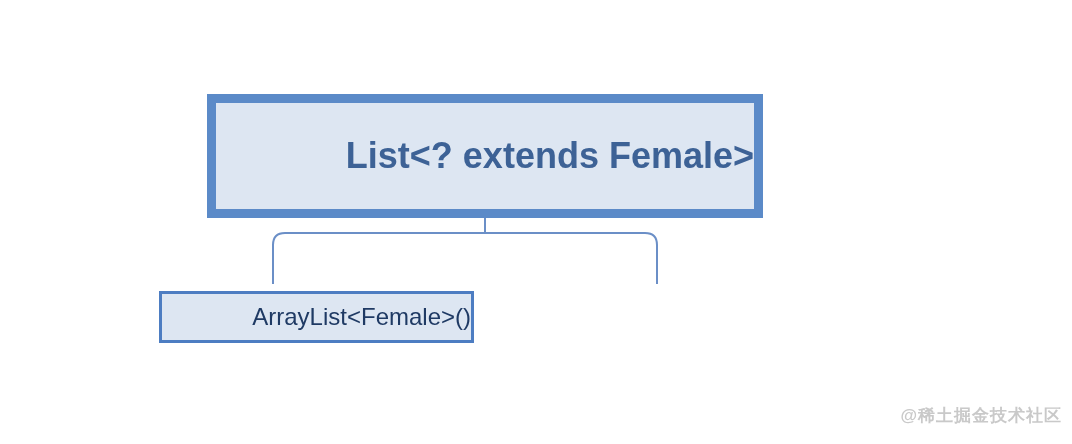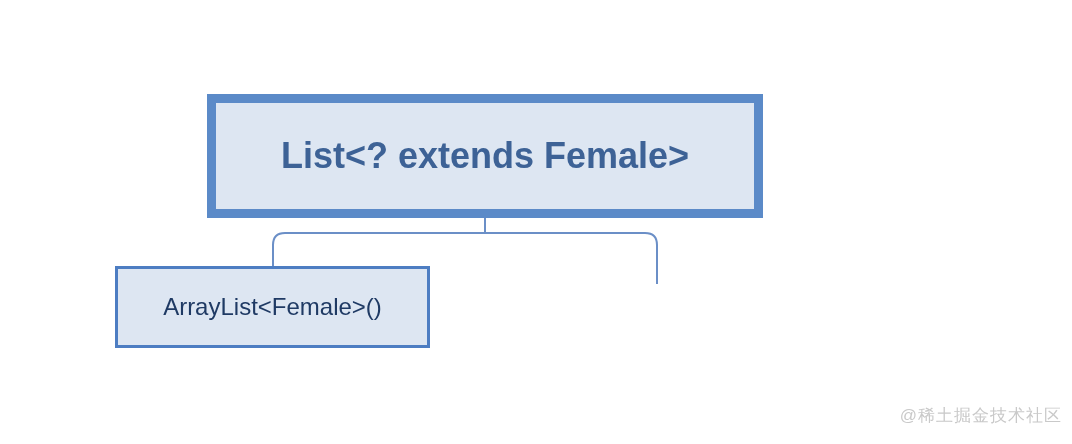--- a/index.html
+++ b/index.html
@@ -24,48 +24,50 @@
   }
   .conn {
     stroke: var(--connector, #6b8fc7);
     stroke-width: 2;
     fill: none;
   }
   .box {
     position: absolute;
     display: flex;
     align-items: center;
-    justify-content: center;
+    justify-content: flex-end;
     background: var(--box-fill, #dde6f2);
     text-align: center;
     white-space: nowrap;
   }
   .box.parent {
     left: 207px; top: 94px;
     width: 556px; height: 124px;
     border: 9px solid var(--parent-border, #5b8ac8);
     font-size: 36px;
     font-weight: bold;
     color: var(--parent-text, #3d6296);
   }
   .box.child {
-    top: 266px; height: 82px;
+    top: 291px; height: 52px;
     border: 3px solid var(--child-border, #4d7dc2);
     font-size: 24px;
     font-weight: normal;
     color: var(--child-text, #1f3a64);
+    margin-left: 44px;
   }
   .box.child-left  { left: 115px; width: 315px; }
   .box.child-right { left: 455px; width: 402px; }
   .watermark {
     position: absolute;
     right: 10px; bottom: 17px;
     font-size: 17px;
     letter-spacing: 1px;
     color: var(--watermark-text, #c9c9c9);
+    font-weight: bold;
   }
 </style>
 </head>
 <body>
 
 <div class="canvas">
 
   <svg class="connectors" viewBox="0 0 1072 444" xmlns="http://www.w3.org/2000/svg">
     <path class="conn" d="M485,218 L485,234"></path>
     <path class="conn" d="M273,284 L273,245 Q273,233 285,233 L645,233 Q657,233 657,245 L657,284"></path>

